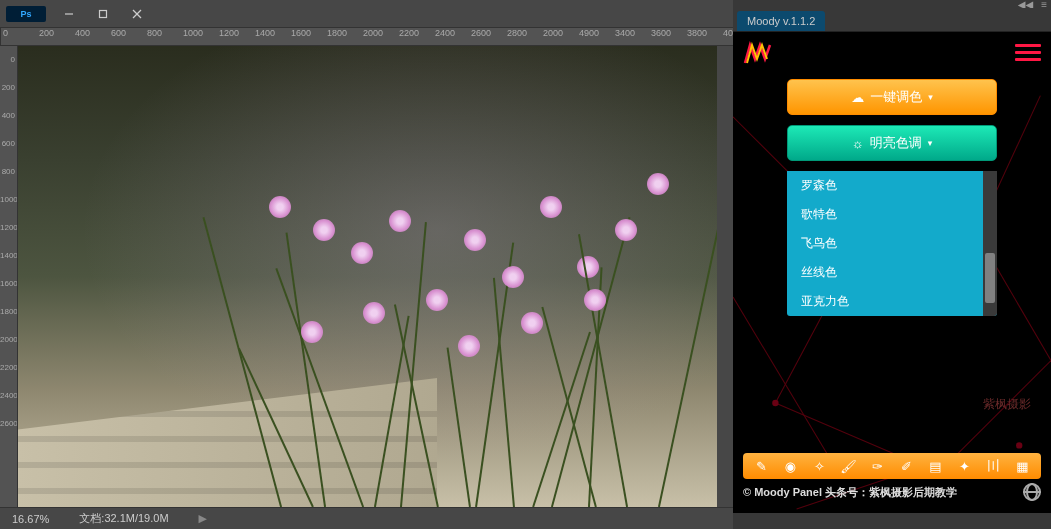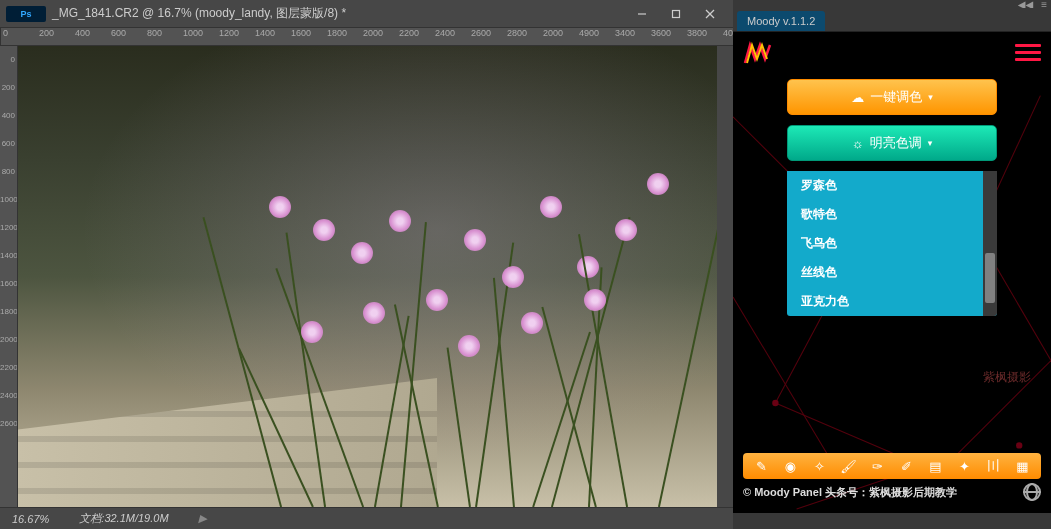--- a/index.html
+++ b/index.html
@@ -26,21 +26,21 @@
 
 
 .photo-bg { position: absolute; inset: 0; background: radial-gradient(ellipse at 60% 40%, rgba(180,160,190,0.3), transparent 60%), linear-gradient(180deg, #2a2d1e 0%, #3a4030 25%, #4d5540 50%, #8f8870 75%, #c8c0a8 100%); }
 .stems { position: absolute; bottom: 0; left: 15%; width: 90%; height: 100%; }
 .stem { position: absolute; width: 2px; background: #3a5020; transform-origin: bottom; }
 .flower { position: absolute; width: 22px; height: 22px; border-radius: 50%; background: radial-gradient(circle, #f0d0f0 20%, #d890d0 60%, rgba(200,120,190,0.6)); filter: blur(0.5px); }
 .path { position: absolute; bottom: 0; left: 0; width: 60%; height: 28%; background: linear-gradient(90deg, #c8c0a8, #b0a890); clip-path: polygon(0 40%, 100% 0, 100% 100%, 0 100%); }
 .plank { position: absolute; left: 0; width: 100%; height: 6px; background: rgba(0,0,0,0.1); }
 
 .scrollbar-v { width: 16px; background: #474747; }
-.ps-statusbar { height: 22px; background: #474747; display: flex; align-items: center; padding: 0 12px; color: #ccc; font-size: 11px; gap: 30px; border-top: 1px solid #333; font-style: italic; }
+.ps-statusbar { height: 22px; background: #474747; display: flex; align-items: center; padding: 0 12px; color: #ccc; font-size: 11px; gap: 30px; border-top: 1px solid #333; }
 
 
 .right-area { flex: 1; background: #2a2a2a; display: flex; flex-direction: column; }
 .right-top { height: 8px; background: #383838; display: flex; justify-content: flex-end; align-items: center; padding-right: 4px; }
 .right-top .tiny { color: #999; font-size: 10px; margin-left: 4px; }
 .tab-row { height: 24px; background: #383838; display: flex; align-items: end; padding-left: 4px; border-bottom: 1px solid #222; }
 .tab { background: #0c4a6e; color: #ccc; font-size: 11px; padding: 4px 10px; border-radius: 3px 3px 0 0; }
 
 .panel-body { flex: 1; background: #000; position: relative; overflow: hidden; padding: 8px 10px; }
 .red-lines { position: absolute; inset: 0; opacity: 0.6; }
@@ -52,44 +52,43 @@
 .hamburger { width: 26px; cursor: pointer; }
 .hamburger div { height: 3px; background: #ff1744; margin: 4px 0; border-radius: 1px; }
 
 .btn { display: flex; align-items: center; justify-content: center; height: 36px; border-radius: 5px; font-size: 13px; color: #fff; cursor: pointer; gap: 6px; box-shadow: 0 2px 6px rgba(0,0,0,0.4); position: relative; z-index: 2; margin: 0 auto 10px; width: 210px; }
 .btn-orange { background: linear-gradient(180deg, #ffc34d 0%, #ff9500 100%); border: 1px solid #ff8c00; }
 .btn-teal { background: linear-gradient(180deg, #1de9b6 0%, #00a98a 100%); border: 1px solid #009978; }
 .btn .caret { font-size: 9px; }
 
 .dropdown { width: 210px; margin: 0 auto; background: #13aacb; border-radius: 0 0 3px 3px; max-height: 168px; overflow: hidden; position: relative; z-index: 2; display: flex; }
 .dropdown-list { flex: 1; }
-.dropdown-item { color: #fff; font-size: 12px; padding: 6px 14px; cursor: pointer; font-weight: bold; }
+.dropdown-item { color: #fff; font-size: 12px; padding: 6px 14px; cursor: pointer; }
 .dropdown-scroll { width: 14px; background: #3a3a3a; position: relative; }
 .dropdown-thumb { position: absolute; width: 10px; left: 2px; top: 82px; height: 50px; background: #808080; border-radius: 2px; }
 
-.watermark { position: absolute; right: 20px; top: 337px; color: #6a2a2a; font-size: 12px; z-index: 1; }
+.watermark { position: absolute; right: 20px; top: 364px; color: #6a2a2a; font-size: 12px; z-index: 1; }
 
 .bottom-toolbar { position: absolute; bottom: 34px; left: 10px; right: 10px; height: 26px; background: linear-gradient(180deg, #ffb340, #ff8c00); border-radius: 4px; display: flex; align-items: center; justify-content: space-around; padding: 0 4px; z-index: 2; }
 .tool-icon { width: 18px; height: 18px; display: flex; align-items: center; justify-content: center; color: #fff; cursor: pointer; font-size: 13px; }
 
 .copyright-row { position: absolute; bottom: 12px; left: 10px; right: 10px; display: flex; align-items: center; justify-content: space-between; z-index: 2; }
 .copyright { color: #dcdcdc; font-size: 11px; font-weight: bold; }
 .globe { width: 18px; height: 18px; border: 2px solid #aaa; border-radius: 50%; position: relative; cursor: pointer; }
 .globe::before { content: ''; position: absolute; left: 50%; top: -2px; bottom: -2px; width: 8px; transform: translateX(-50%); border: 2px solid #aaa; border-radius: 50%; }
 .globe::after { content: ''; position: absolute; top: 50%; left: -2px; right: -2px; height: 2px; background: #aaa; transform: translateY(-50%); }
 
 .panel-bottom-strip { height: 16px; background: #383838; }
 </style>
 </head>
 <body>
 
 <div class="ps-window">
   <div class="ps-titlebar">
     <div class="ps-icon">Ps</div>
-    <div class="ps-title">_MG_1841.CR2 @ 16.7% (moody_landy, 图层蒙版/8) *</div>
     <div class="ps-winbtns">
       <div class="ps-winbtn">
           <svg viewBox="0 0 10 10">
             <line x1="1" y1="5" x2="9" y2="5" stroke="currentColor" stroke-width="1.2"></line>
           </svg>
         </div>
       <div class="ps-winbtn">
           <svg viewBox="0 0 10 10">
             <rect x="1.5" y="1.5" width="7" height="7" fill="none" stroke="currentColor" stroke-width="1.2"></rect>
           </svg>

